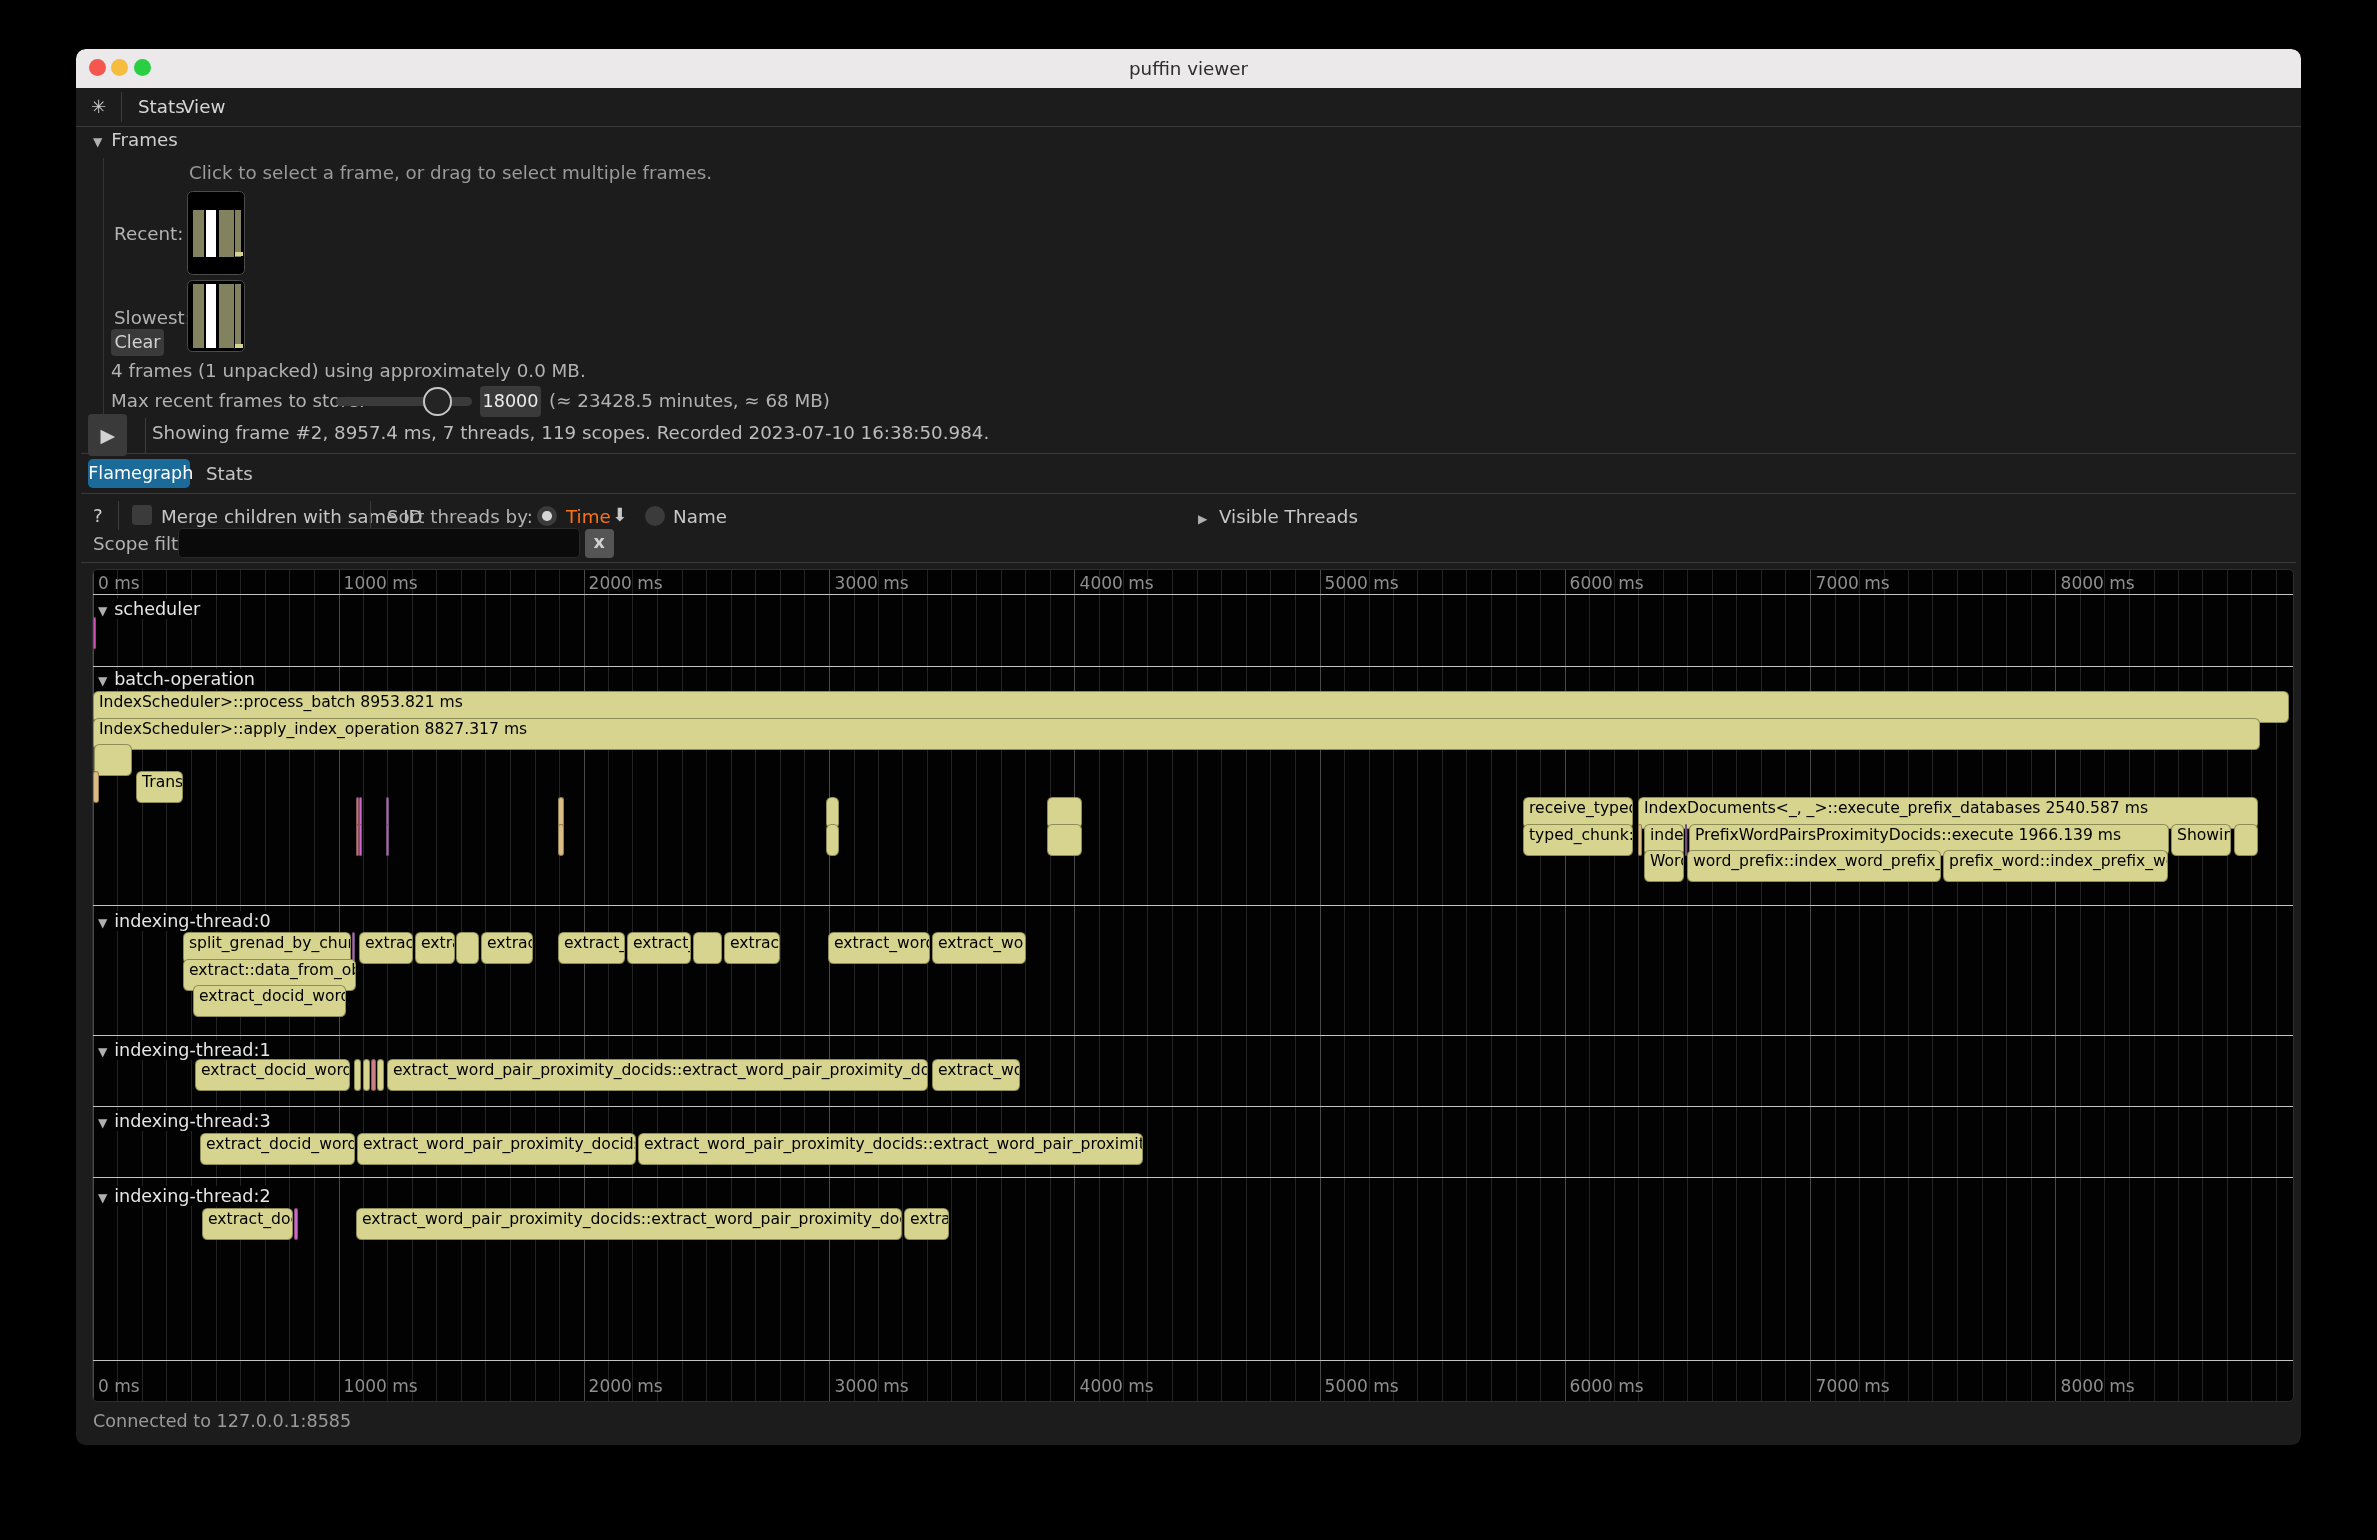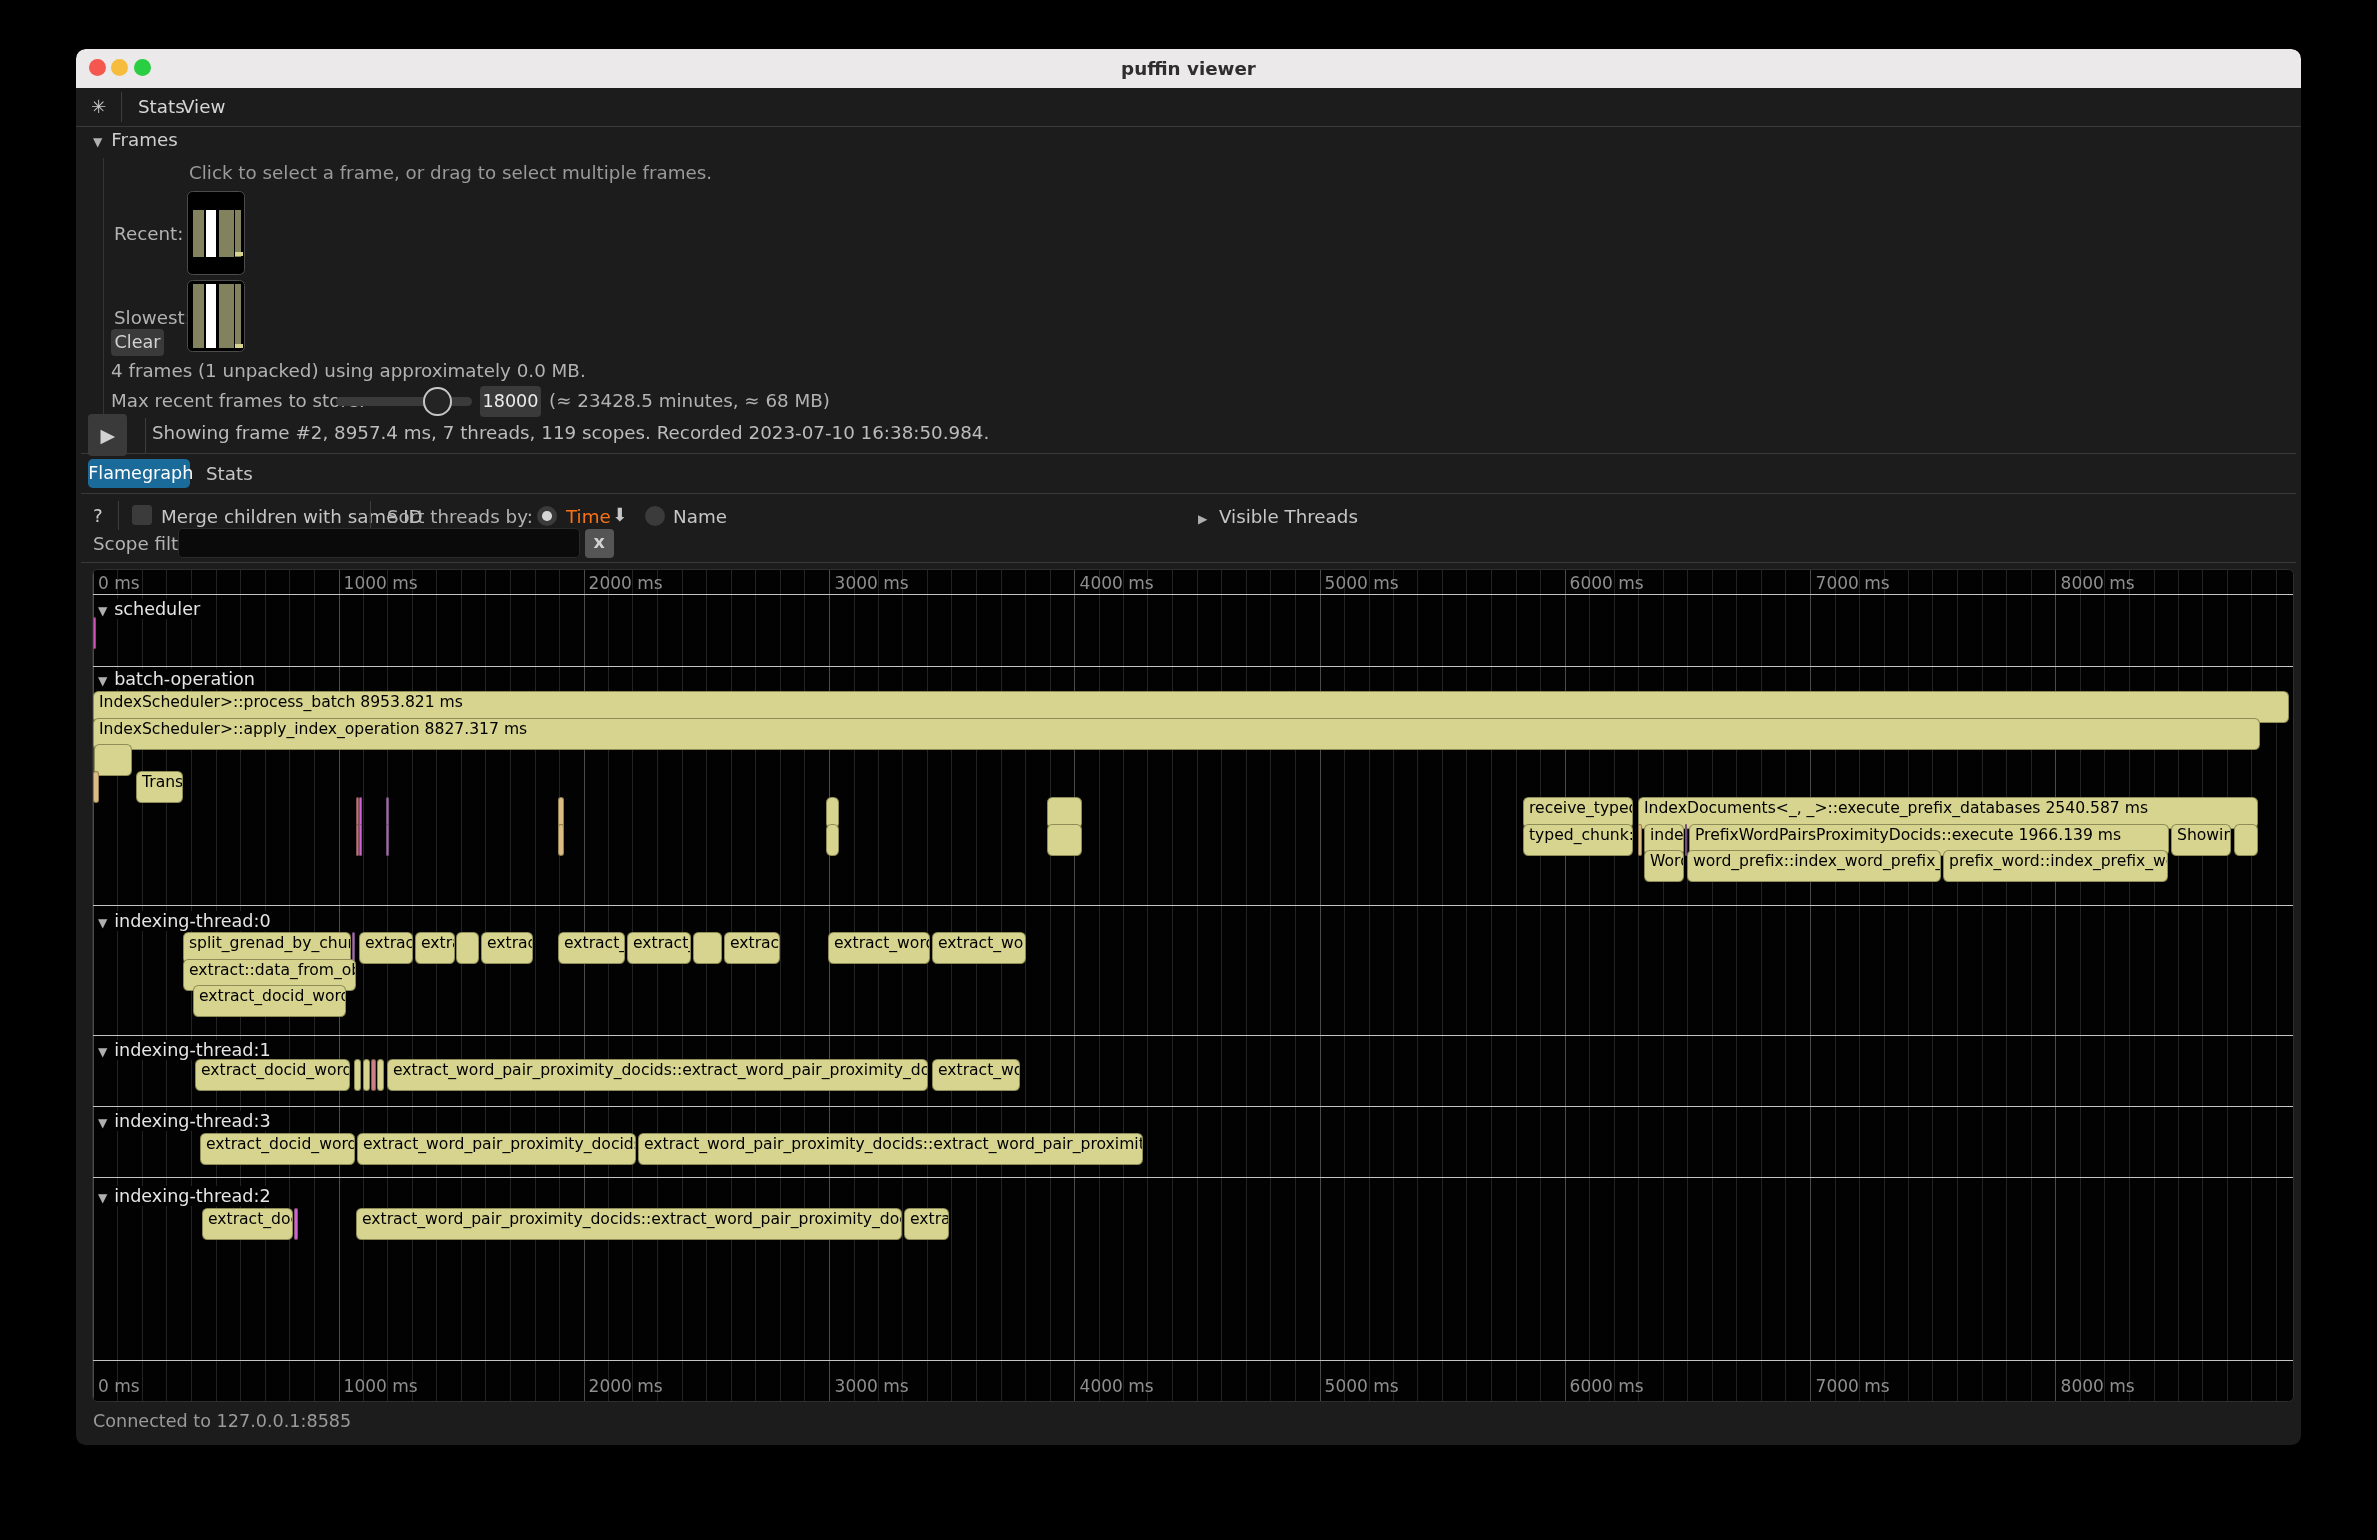--- a/index.html
+++ b/index.html
@@ -4,21 +4,21 @@
 <style>
   * { margin:0; padding:0; box-sizing:border-box; }
   html,body { width:2377px; height:1540px; background:#000; overflow:hidden;
               font-family:"DejaVu Sans", sans-serif; }
   .abs { position:absolute; }
   #window { left:76px; top:49px; width:2225px; height:1396px; background:#1c1c1c;
             border-radius:9.5px; overflow:hidden; }
   #titlebar { left:0; top:0; width:2225px; height:39px; background:#ebe9e9;
               border-radius:9.5px 9.5px 0 0; }
   .tl { top:9.5px; width:17px; height:17px; border-radius:50%; }
-  #title { width:100%; text-align:center; top:8.8px; font-size:18.3px; font-weight:bold; color:#2e2e2e; }
+  #title { width:100%; text-align:center; top:8.8px; font-size:18.3px; font-weight:normal; color:#2e2e2e; }
   #menubar { left:0; top:39px; width:2225px; height:39px; border-bottom:1.4px solid #3a3a3a; }
   .menutext { font-size:18.3px; color:#d6d6d6; top:8.1px; }
   .vdiv { width:1.4px; background:#3d3d3d; }
   .txt { font-size:18.3px; color:#b2b2b2; white-space:nowrap; }
   .dim { color:#9a9a9a; }
   .caret { font-size:12.2px; color:#b0b0b0; }
   .btn { background:#3a3a3a; border-radius:4.1px; color:#d2d2d2; font-size:17.6px;
          text-align:center; }
   .thumb { background:#000; border:1.4px solid #4b4b4b; border-radius:5.4px; }
   .hsep { left:5.4px; width:2215px; height:1.4px; background:#3a3a3a; }

